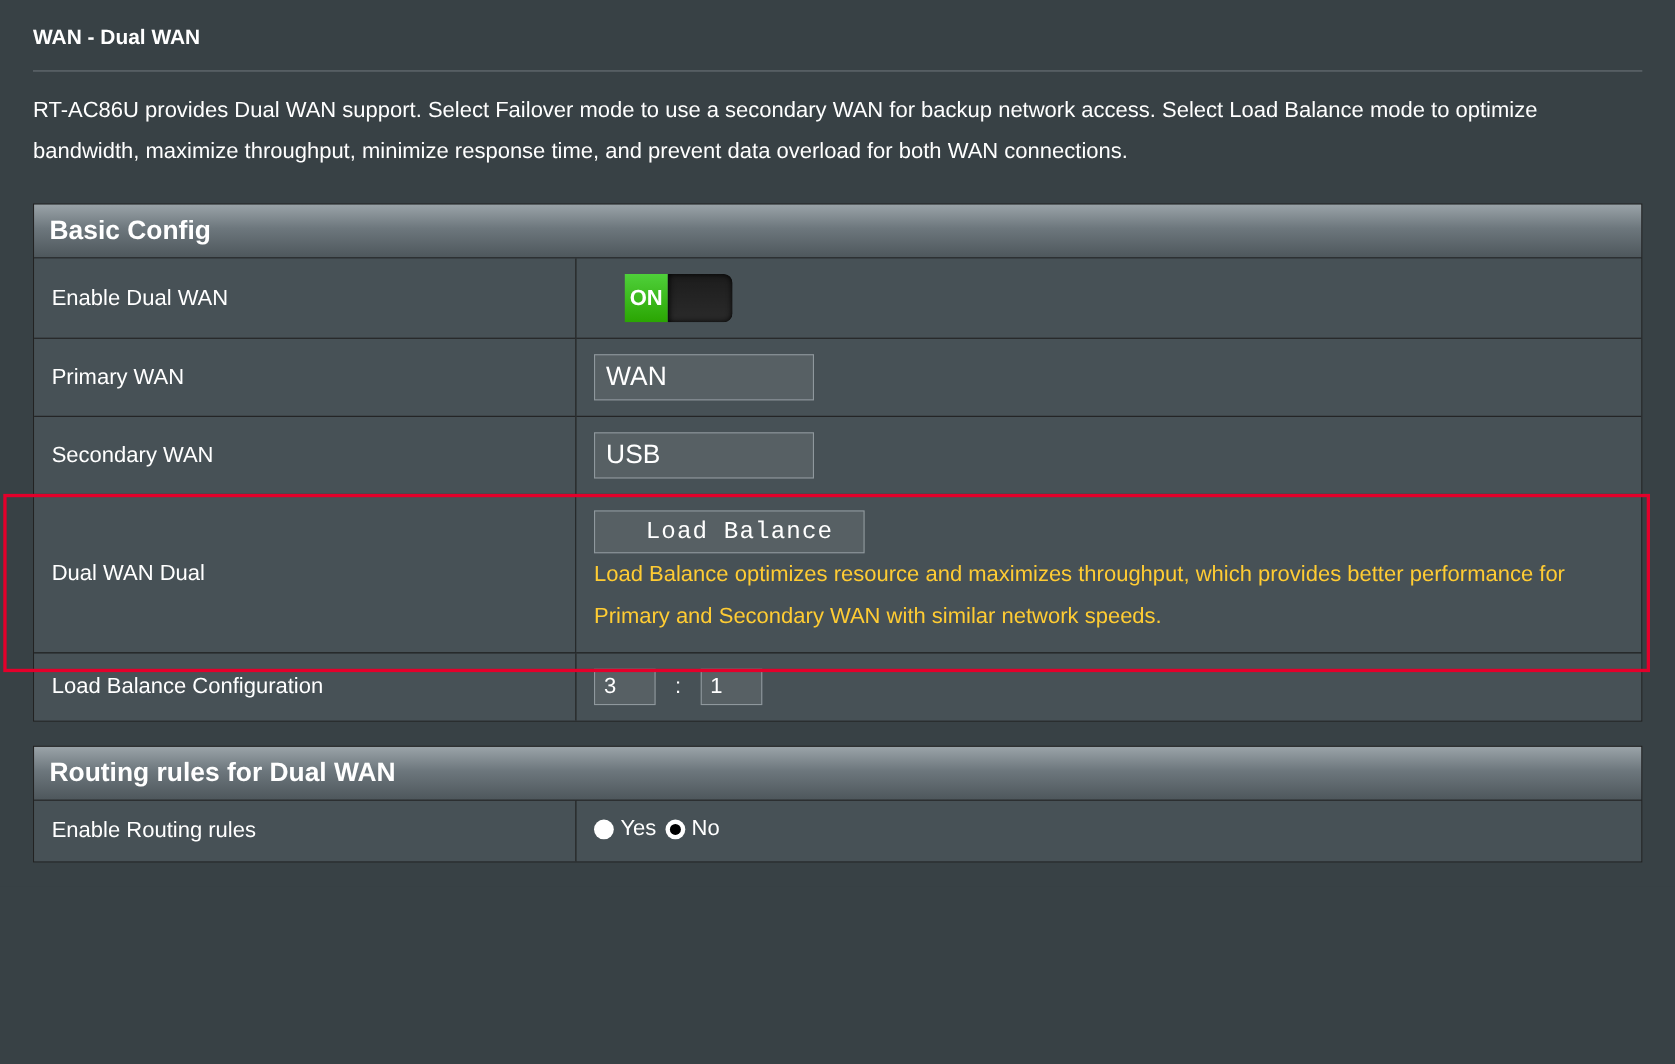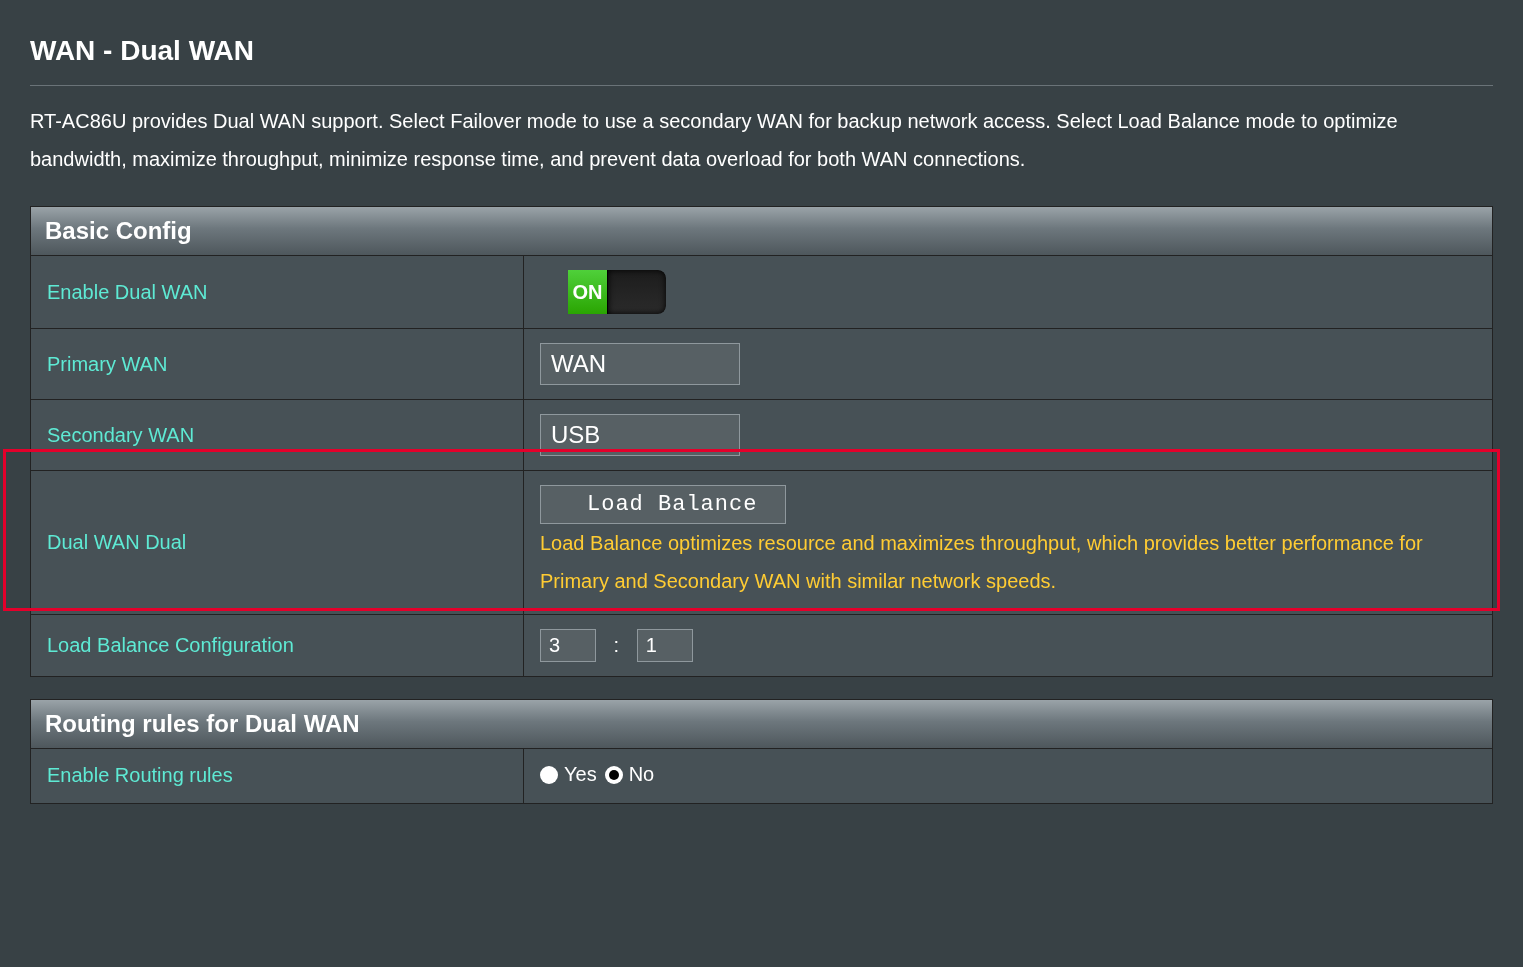--- a/index.html
+++ b/index.html
@@ -9,23 +9,23 @@
     font-family: Arial, Helvetica, sans-serif;
     font-size: 20px;
     color: #FFFFFF;
     width: 1523px;
   }
   .page {
     padding: 20px 30px 0 30px;
     box-sizing: border-box;
   }
   h1.title {
-    font-size: 28px;
+    font-size: 19px;
     font-weight: bold;
-    margin: 15px 0 18px 0;
+    margin: 4px 0 18px 0;
     color: #FFFFFF;
   }
   hr.rule {
     border: none;
     border-top: 1px solid #6a7378;
     margin: 0 0 16px 0;
   }
   p.desc {
     color: #FFFFFF;
     line-height: 1.9;
@@ -56,21 +56,21 @@
   }
   table.cfg td {
     background: #475156;
     padding: 14px 16px;
     vertical-align: middle;
   }
   table.cfg td.label {
     width: 460px;
     border-right: 1px solid #222;
     font-size: 20px;
-    color: #5eead4;
+    color: #ffffff;
   }
   table.cfg td.value {
     font-size: 20px;
   }
 
   
   .toggle {
     display: inline-flex;
     width: 126px;
     height: 44px;

